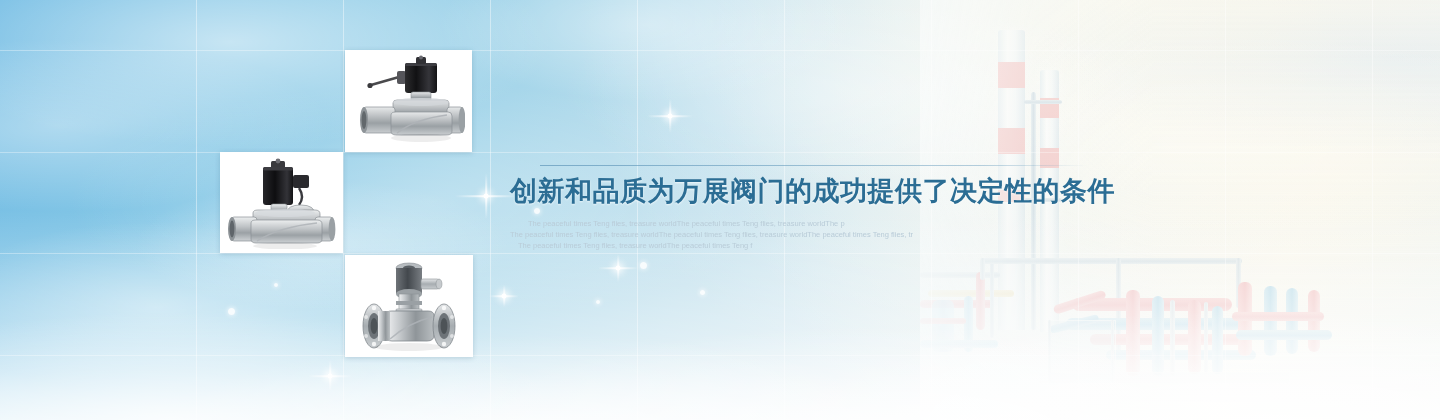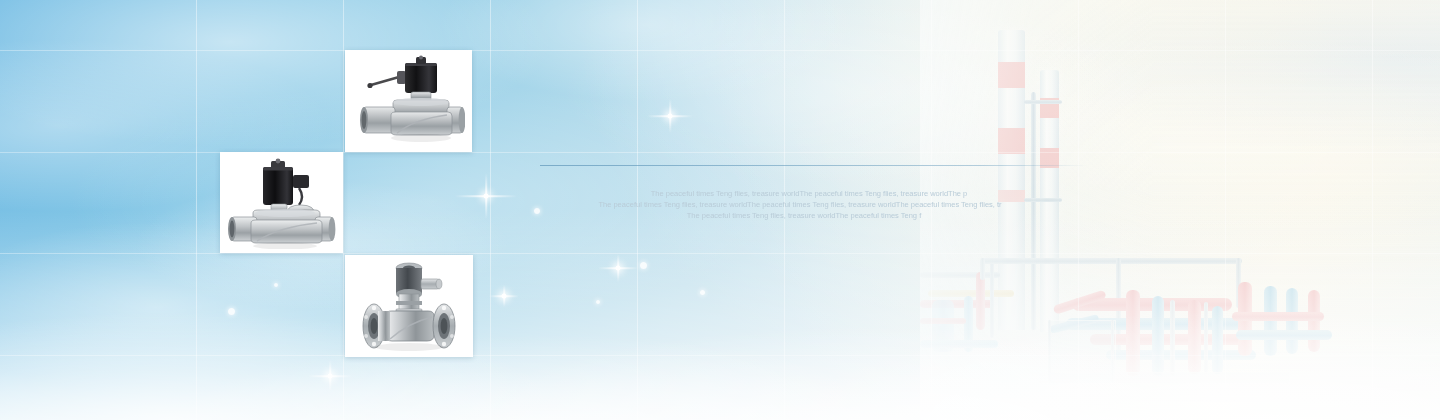--- a/index.html
+++ b/index.html
@@ -132,21 +132,21 @@
     background:linear-gradient(90deg,rgba(95,150,185,.70),rgba(95,150,185,.45) 80%,rgba(95,150,185,0));
   }
   .subhead{
     font-family:"DejaVu Sans","Liberation Sans",sans-serif;
     font-size:27px;line-height:1;font-weight:700;
     color:#2b6d94;letter-spacing:.5px;white-space:nowrap;
     text-shadow:0 1px 2px rgba(255,255,255,.7);
     margin:11px 0 0 0;
   }
   .filler{
-    margin:22px 0 0 0;text-align:center;width:580px;
+    margin:14px 0 0 0;width:580px;
     font-size:7.5px;line-height:11px;color:#b9ccd8;
     font-family:"Liberation Sans",sans-serif;
     white-space:nowrap;
   }
   .filler div{display:block;}
   .filler .l1{padding-left:18px;}
   .filler .l2{padding-left:0;}
   .filler .l3{padding-left:8px;}
 </style>
 </head>
@@ -415,20 +415,21 @@
       <circle cx="92" cy="49" r="2.2" fill="#fff" opacity=".8"></circle>
       <circle cx="92" cy="85" r="2.2" fill="#fff" opacity=".8"></circle>
       <circle cx="100" cy="58" r="2" fill="#fff" opacity=".55"></circle>
       <circle cx="100" cy="77" r="2" fill="#fff" opacity=".55"></circle>
       <ellipse cx="57" cy="88" rx="34" ry="4" fill="#000" opacity=".07"></ellipse>
     </svg>
   </div>
 
   <div class="copy">
     <div class="rule"></div>
+    <div class="subhead">创新和品质为万展阀门的成功提供了决定性的条件</div>
     <div class="filler">
       <div class="l1">The peaceful times Teng flies, treasure worldThe peaceful times Teng flies, treasure worldThe p</div>
       <div class="l2">The peaceful times Teng flies, treasure worldThe peaceful times Teng flies, treasure worldThe peaceful times Teng flies, tr</div>
       <div class="l3">The peaceful times Teng flies, treasure worldThe peaceful times Teng f</div>
     </div>
   </div>
 
 </div>
 
 </body></html>

